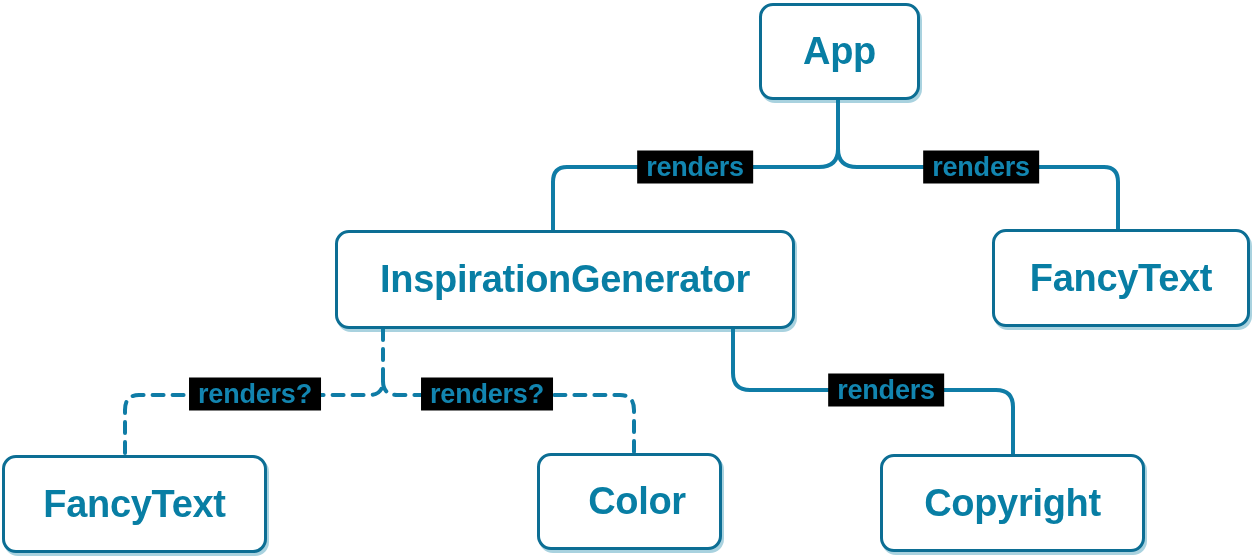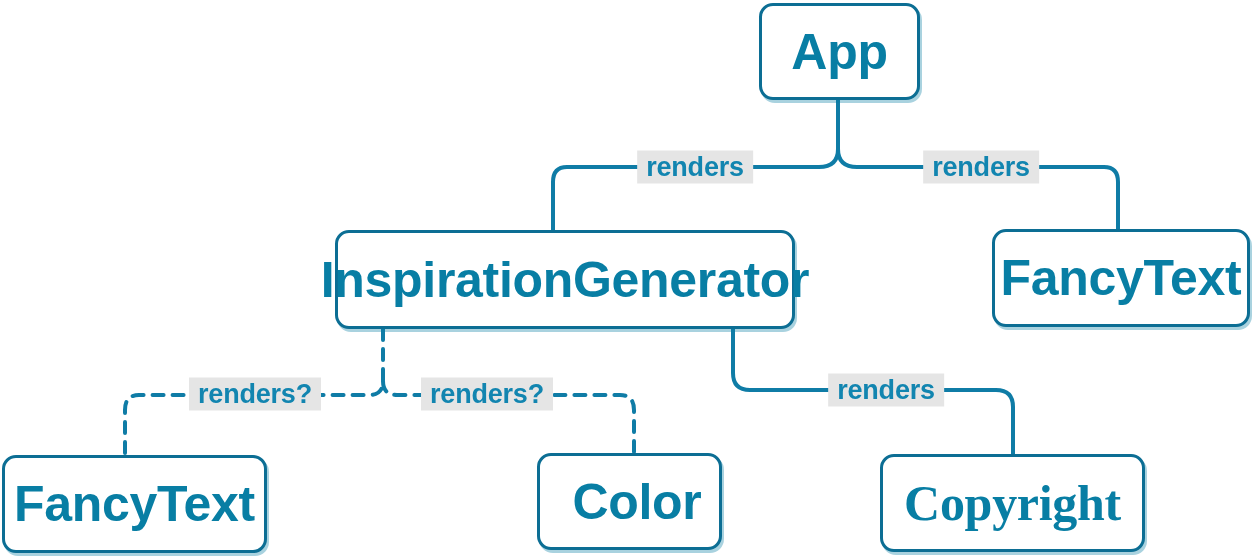--- a/index.html
+++ b/index.html
@@ -34,35 +34,35 @@
     position: absolute;
     background: #ffffff;
     border: 3px solid #0c6e94;
     border-radius: 14px;
     box-shadow: 2px 3px 0 rgba(8, 126, 164, 0.35);
     display: flex;
     align-items: center;
     justify-content: center;
     box-sizing: border-box;
     color: #087ea4;
-    font-size: 50px;
+    font-size: 38px;
     font-weight: 600;
     letter-spacing: -0.3px;
     white-space: nowrap;
   }
   .node-app       { left: 759px;  top: 3px;   width: 161px; height: 97px; }
   .node-ig        { left: 335px;  top: 230px; width: 460px; height: 99px; }
   .node-ft-top    { left: 992px;  top: 229px; width: 258px; height: 98px; }
   .node-ft-bottom { left: 2px;    top: 455px; width: 265px; height: 98px; }
   .node-color     { left: 537px;  top: 453px; width: 185px; height: 97px; padding-left: 15px; }
-  .node-copyright { left: 880px;  top: 454px; width: 265px; height: 98px; font-family: Liberation Serif, serif; }
+  .node-copyright { left: 880px;  top: 454px; width: 265px; height: 98px; }
   .edge-label {
     position: absolute;
     transform: translate(-50%, -50%);
-    background: #e5e5e5;
+    background: #000000;
     color: #1285b0;
     font-size: 27px;
     font-weight: 700;
     letter-spacing: -0.2px;
     padding: 3px 9px;
     white-space: nowrap;
     line-height: 1;
   }
   .el-1 { left: 695px;  top: 167px; }
   .el-2 { left: 981px;  top: 167px; }

